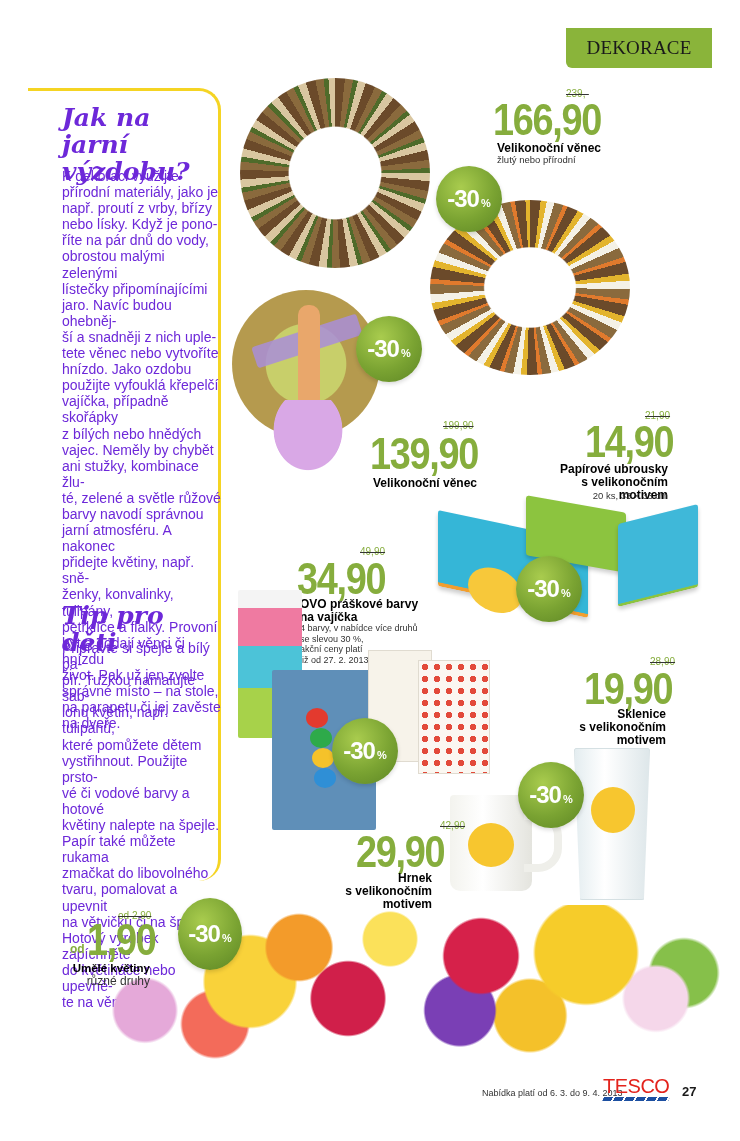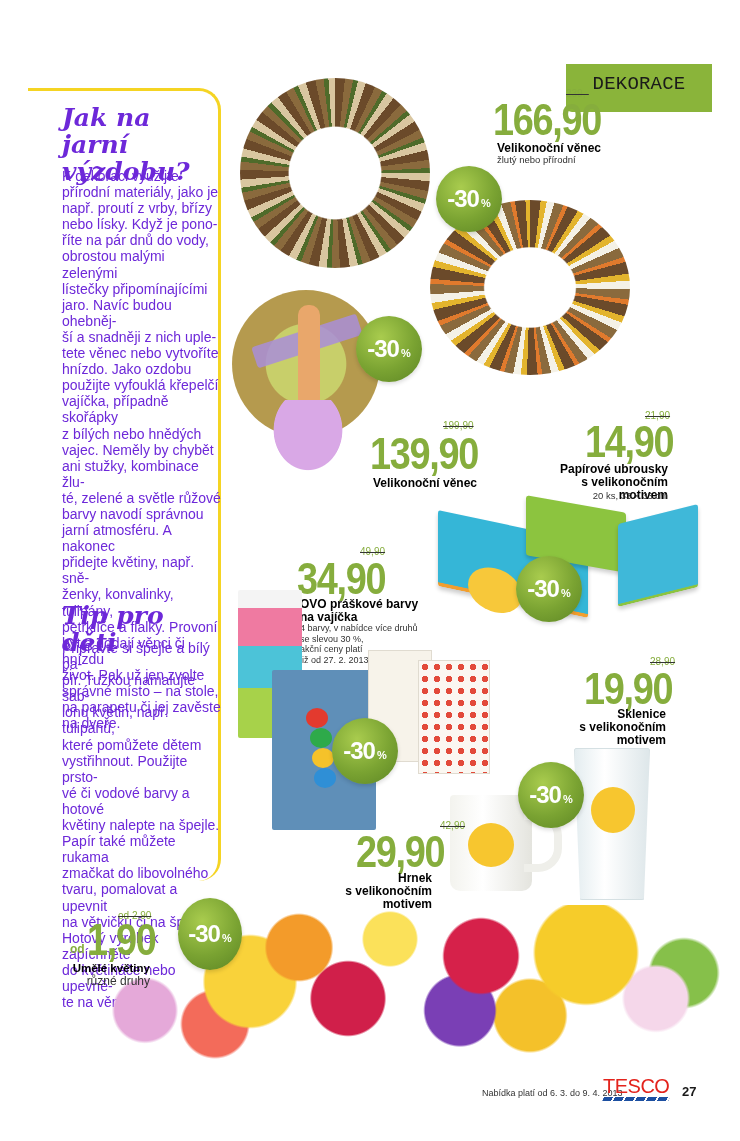--- a/index.html
+++ b/index.html
@@ -6,24 +6,24 @@
   body {
     width: 740px; height: 1141px; position: relative; overflow: hidden;
     background: #ffffff;
     font-family: "DejaVu Sans", sans-serif;
     color: #1a1a1a;
   }
   .abs { position: absolute; }
 
   
   .category-tab {
-    left: 566px; top: 28px; width: 146px; height: 48px;
+    left: 566px; top: 28px; width: 146px; height: 40px;
     background: #8ab43a; border-radius: 0 0 0 6px;
-    color: #1a1a1a; font-family: Liberation Mono, monospace;
-    font-size: 19px; line-height: 40px; text-align: center; letter-spacing: 0.2px; margin-top: 36px;
+    color: #1a1a1a; font-family: Liberation Serif, serif;
+    font-size: 19px; line-height: 40px; text-align: center; letter-spacing: 0.2px;
   }
 
   
   .tips-panel {
     left: 28px; top: 88px; width: 190px; height: 790px;
     border-top: 3px solid #f5d423; border-right: 3px solid #f5d423;
     border-radius: 0 22px 22px 0;
   }
   .tips-heading {
     font-family: "DejaVu Serif", serif; font-style: italic;

